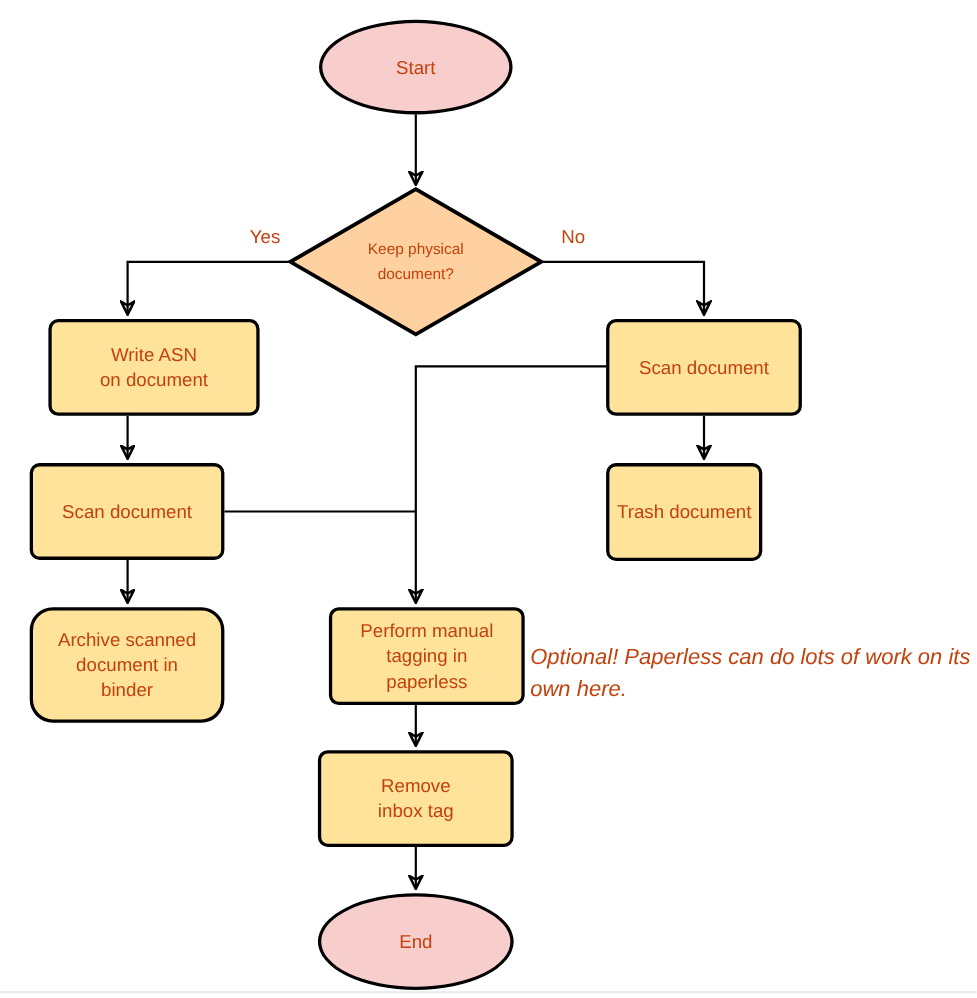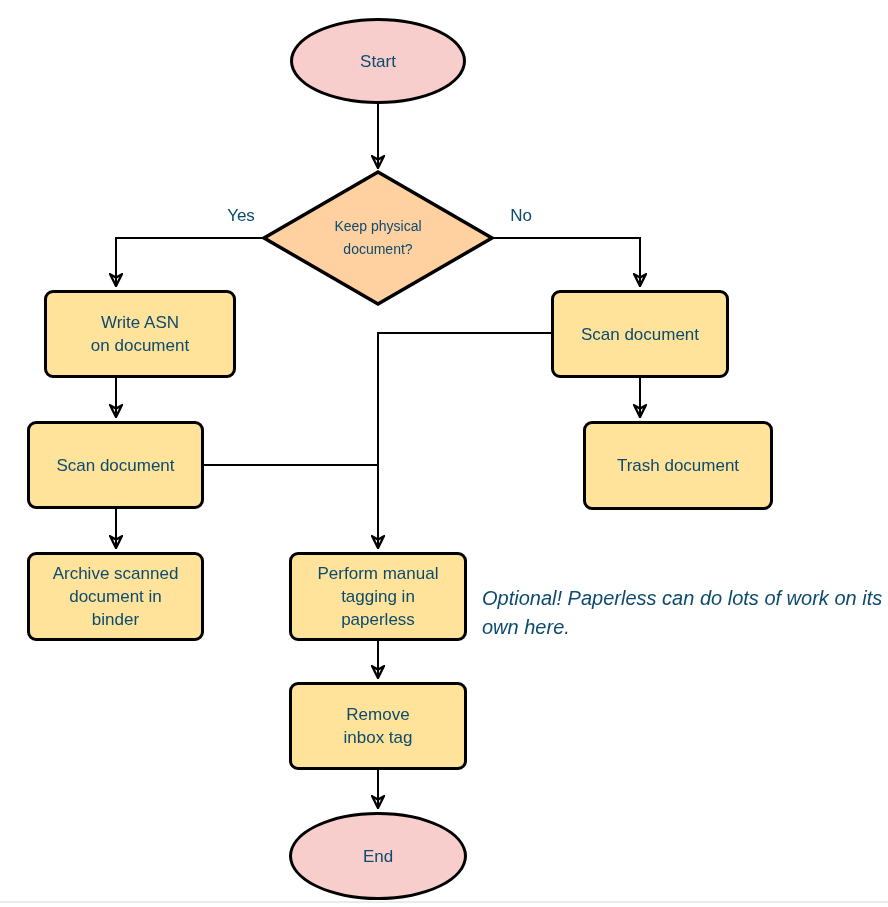--- a/index.html
+++ b/index.html
@@ -2,21 +2,21 @@
 <html style="--terminal-fill: #f8cecc; --decision-fill: #ffd1a0; --process-fill: #ffe39a; --stroke: #000000; --bottom-rule: #e9ebed;"><head>
 <meta charset="utf-8">
 <style>
   html, body { margin: 0; padding: 0; background: #ffffff; }
   .canvas {
     position: relative;
     width: 888px;
     height: 907px;
     background: #ffffff;
     font-family: "Liberation Sans", sans-serif;
-    color: #0c4a6e;
+    color: #c2410c;
     overflow: hidden;
   }
   .edges {
     position: absolute;
     left: 0; top: 0;
     width: 888px; height: 907px;
   }
   .edges path, .edges polyline {
     fill: none;
     stroke: var(--stroke, #000000);
@@ -124,35 +124,35 @@
 
   <div class="node proc" style="left:44px; top:290px; width:192px; height:88px;">
     <span>Write ASN
 on document</span>
   </div>
 
   <div class="node proc" style="left:27px; top:421px; width:177px; height:88px;">
     <span>Scan document</span>
   </div>
 
-  <div class="node proc" style="left:27px; top:552px; width:177px; height:89px;">
+  <div class="node proc" style="left:27px; top:552px; width:177px; height:105px;border-radius:21px;">
     <span>Archive scanned
 document in
 binder</span>
   </div>
 
   <div class="node proc" style="left:551px; top:290px; width:178px; height:88px;">
     <span>Scan document</span>
   </div>
 
-  <div class="node proc" style="left:551px; top:421px; width:190px; height:89px;margin-left:32px;">
+  <div class="node proc" style="left:551px; top:421px; width:142px; height:89px;">
     <span>Trash document</span>
   </div>
 
-  <div class="node proc" style="left:289px; top:552px; width:178px; height:89px;">
+  <div class="node proc" style="left:299px; top:552px; width:178px; height:89px;">
     <span>Perform manual
 tagging in
 paperless</span>
   </div>
 
   <div class="node proc" style="left:289px; top:682px; width:178px; height:88px;">
     <span>Remove
 inbox tag</span>
   </div>
 

